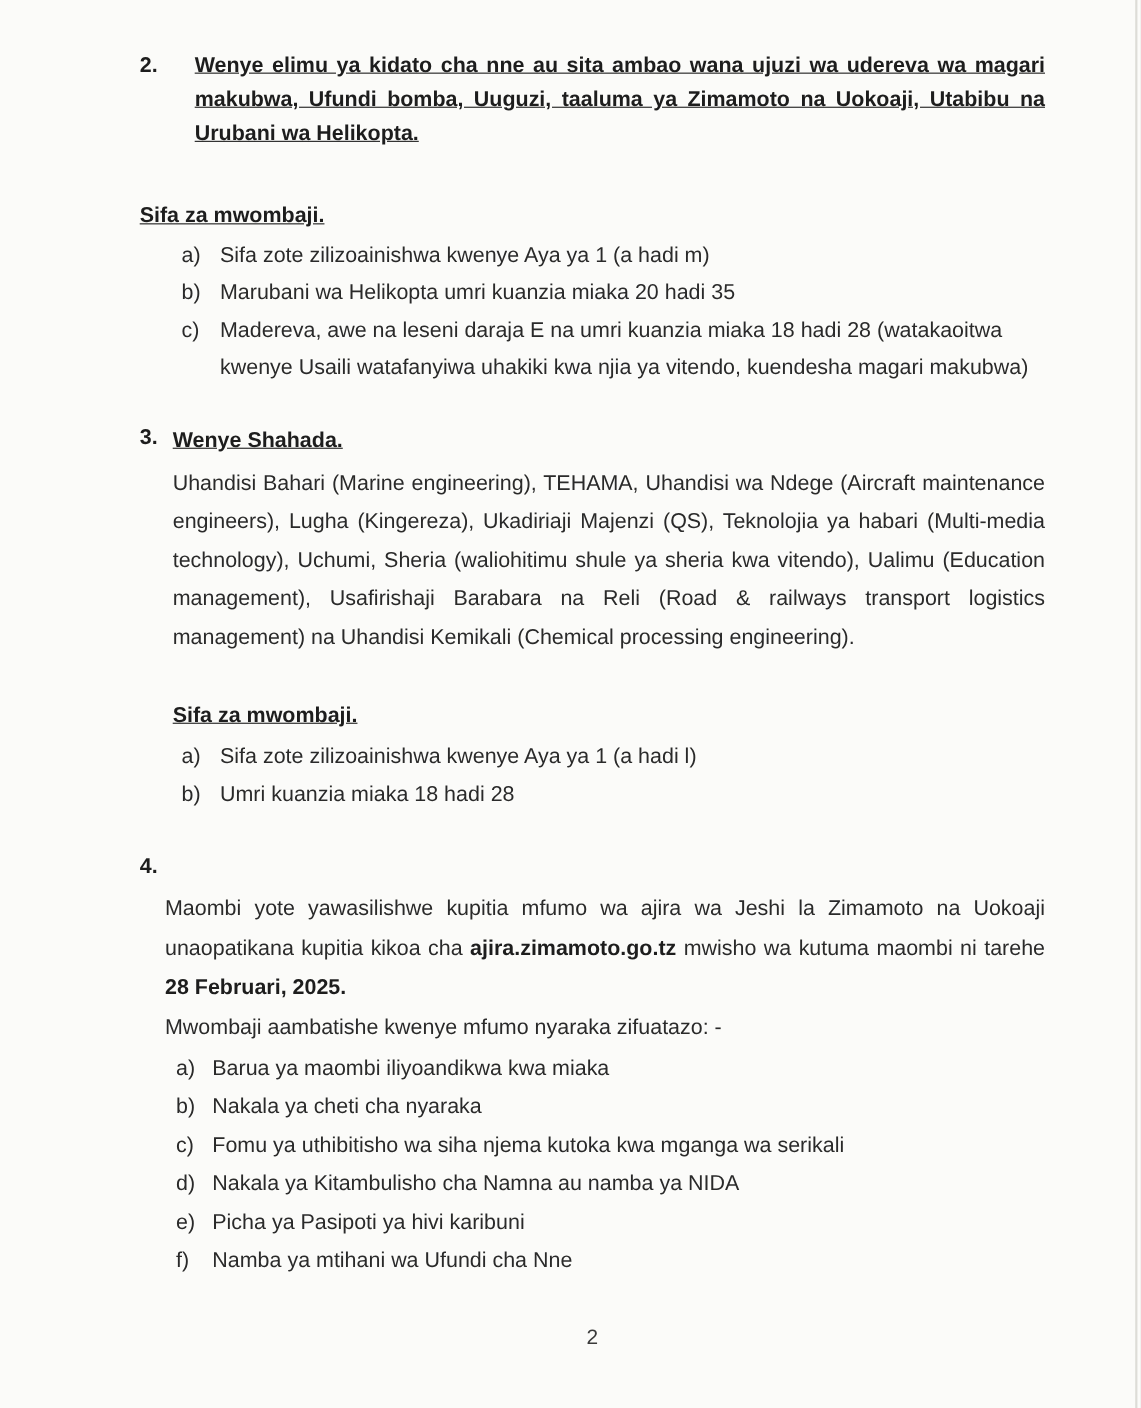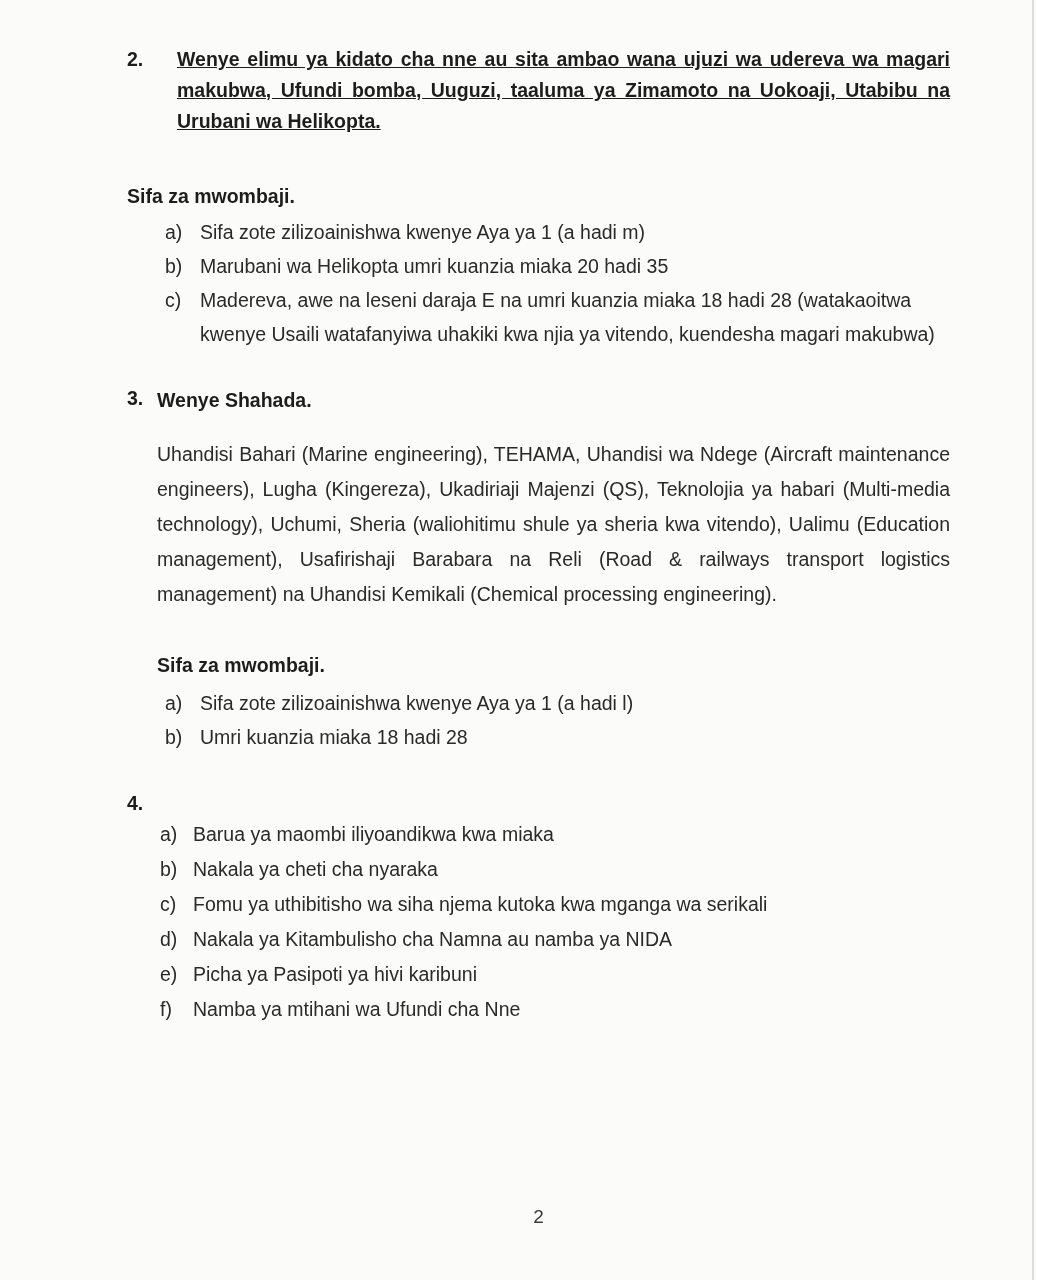--- a/index.html
+++ b/index.html
@@ -19,31 +19,31 @@
   .content{
     position:absolute;top:44px;left:127px;width:823px;
     font-size:19.5px;
   }
   
   .numrow{display:flex;}
   .numrow .num{flex:none;font-weight:bold;color:#1d1d1d;}
   .sec2{font-weight:bold;color:#1d1d1d;line-height:31px;text-align:justify;}
   .sec2 .num{width:50px;}
   .sec2 .txt{flex:1;text-decoration:underline;}
-  .h-bold{font-weight:bold;color:#1d1d1d;line-height:26px;}
+  .h-bold{font-weight:bold;color:#1d1d1d;line-height:26px;text-decoration:underline;}
   .h-sifa1{margin-top:46px;}
   .list{margin-top:6px;}
   .li{display:flex;line-height:34px;}
   .li .marker{flex:none;width:35px;}
   .li .txt{flex:1;}
   .list1{margin-left:38px;}
   .sec3{margin-top:36px;}
   .sec3-head .num{width:30px;}
   .para{line-height:35px;text-align:justify;}
-  .sec3-para{margin-left:30px;margin-top:24px;}
+  .sec3-para{margin-left:30px;margin-top:9px;}
   .h-sifa2{margin-left:30px;margin-top:40px;}
   .list2{margin-left:38px;margin-top:8px;}
   .sec4{margin-top:38px;}
   .sec4-head .num{width:63px;}
   .sec4-para{margin-left:23px;margin-top:8px;line-height:36px;text-align:justify;}
   .sec4-para b{color:#1d1d1d;}
   .attach-intro{margin-left:23px;line-height:36px;}
   .list4{margin-left:33px;margin-top:2px;}
   .list4 .li{line-height:35px;}
   .list4 .li .marker{width:33px;}
@@ -98,20 +98,24 @@
       <div class="li">
         <span class="marker">b)</span>
         <span class="txt">Umri kuanzia miaka 18 hadi 28</span>
       </div>
     </div>
 
     <div class="sec4">
       <div class="numrow sec4-head">
         <span class="num">4.</span>
       </div>
+      <div class="para sec4-para">
+        <span>Maombi yote yawasilishwe kupitia mfumo wa ajira wa Jeshi la Zimamoto na Uokoaji unaopatikana kupitia kikoa cha </span><b>ajira.zimamoto.go.tz</b><span> mwisho wa kutuma maombi ni tarehe </span><b>28 Februari, 2025.</b>
+      </div>
+      <div class="attach-intro">Mwombaji aambatishe kwenye mfumo nyaraka zifuatazo: -</div>
       <div class="list list4">
         <div class="li">
           <span class="marker">a)</span>
           <span class="txt">Barua ya maombi iliyoandikwa kwa miaka</span>
         </div>
         <div class="li">
           <span class="marker">b)</span>
           <span class="txt">Nakala ya cheti cha nyaraka</span>
         </div>
         <div class="li">

